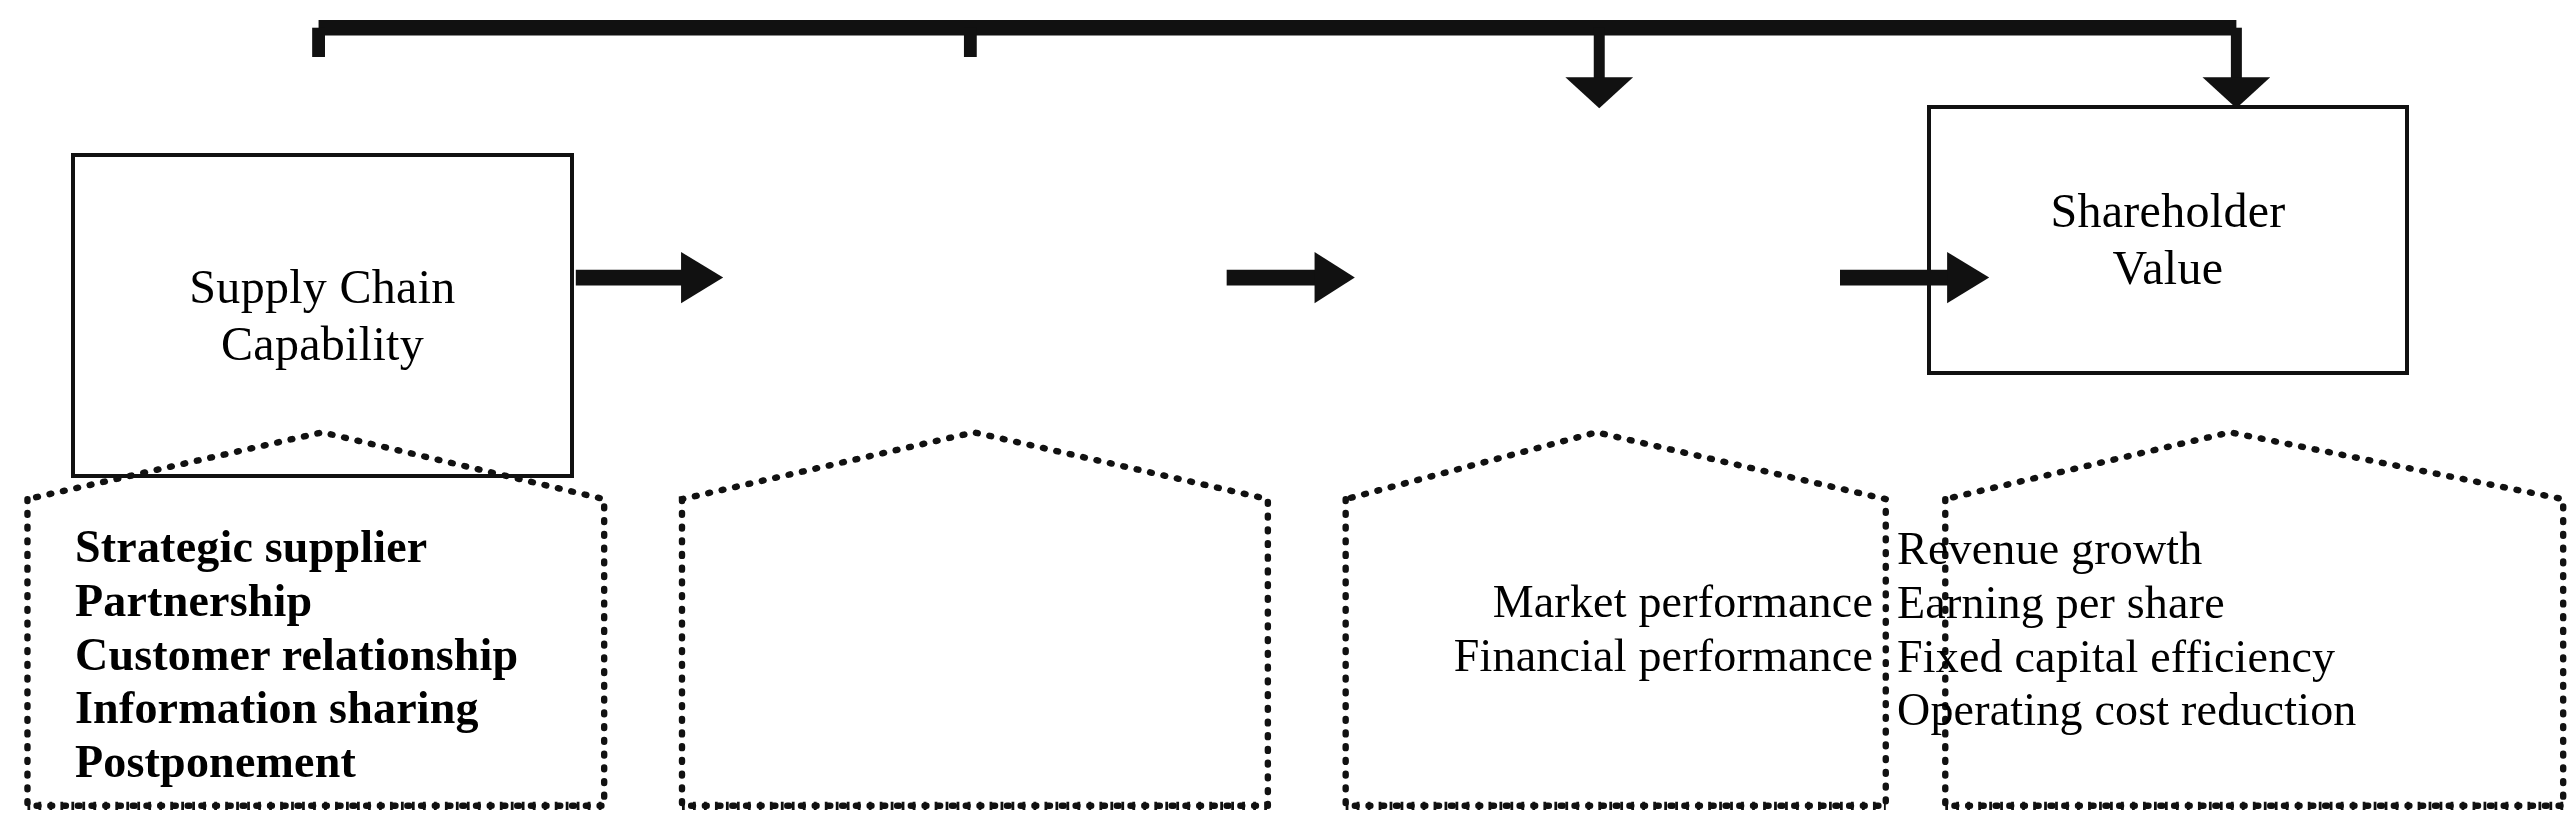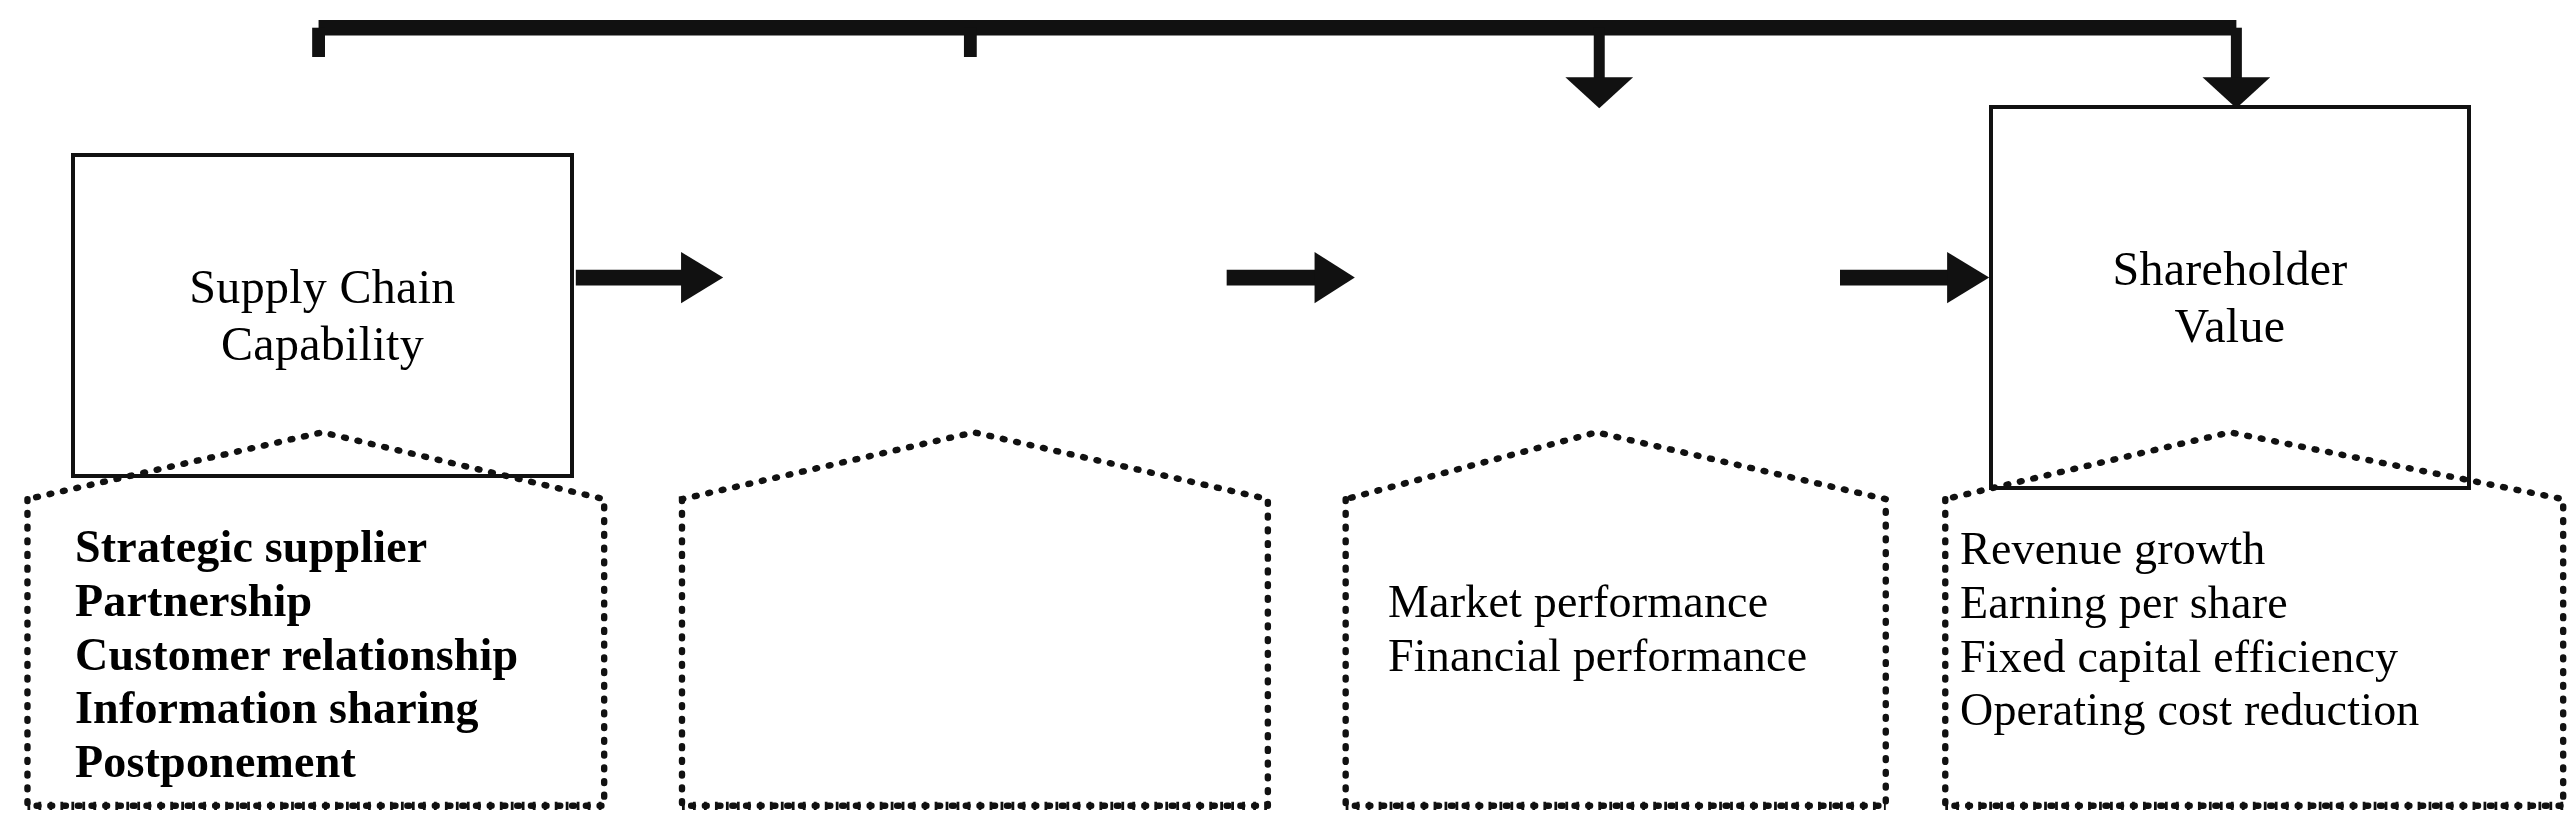--- a/index.html
+++ b/index.html
@@ -5,25 +5,25 @@
   html,body{margin:0;padding:0;background:#ffffff;}
   body{width:2576px;height:839px;font-family:"Liberation Serif","DejaVu Serif",serif;color:#000;}
   #stage{position:relative;width:2576px;height:839px;overflow:hidden;}
   #vec{position:absolute;left:0;top:0;width:2576px;height:839px;}
   .node-box{position:absolute;border:4.6px solid #111;background:transparent;display:flex;align-items:center;justify-content:center;box-sizing:border-box;}
   .node-label{font-size:48px;line-height:1.18;text-align:center;white-space:pre-line;letter-spacing:0.3px;}
   .house-list{position:absolute;font-size:46px;line-height:1.17;white-space:pre-line;letter-spacing:0.2px;}
   .b1{left:71px;top:105px;width:503px;height:325px;margin-top:48px;}
   .b2{left:723px;top:105px;width:502px;height:325px;}
   .b3{left:1355px;top:105px;width:483px;height:325px;}
-  .b4{left:1989px;top:105px;width:482px;height:385px;}
+  .b4{left:1927px;top:105px;width:482px;height:270px;}
   .l1{left:75px;top:520px;width:531px;font-weight:bold;}
   .l2{left:732px;top:489px;width:549px;}
-  .l3{left:1388px;top:575px;width:485px;}
-  .l4{left:1960px;top:522px;width:586px;}
+  .l3{left:1388px;top:575px;width:485px;text-align:right;}
+  .l4{left:1897px;top:522px;width:586px;}
 </style>
 </head>
 <body>
 
 <div id="stage">
 
   <svg id="vec" viewBox="0 0 2814 916">
 
     <g stroke="#111" fill="none" stroke-linecap="butt">
       <path d="M348 30 H2443" stroke-width="17"></path>

